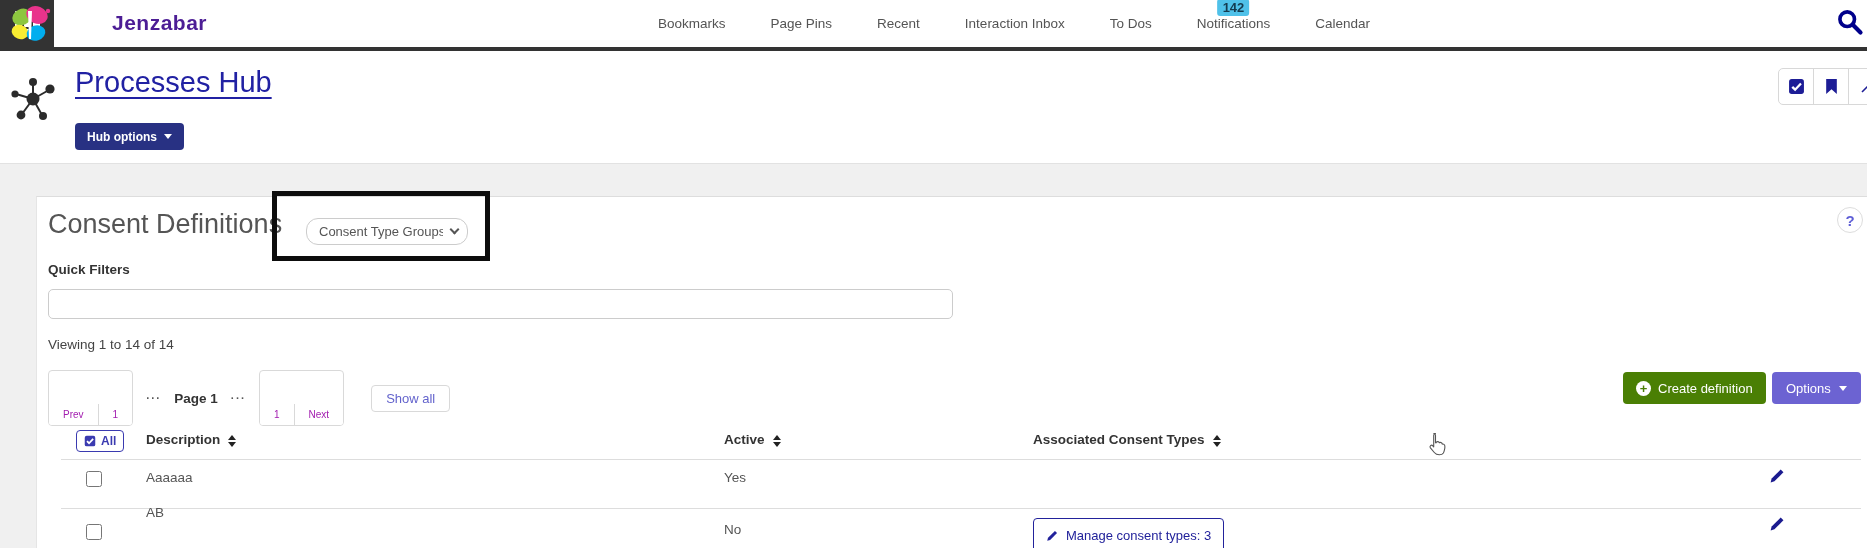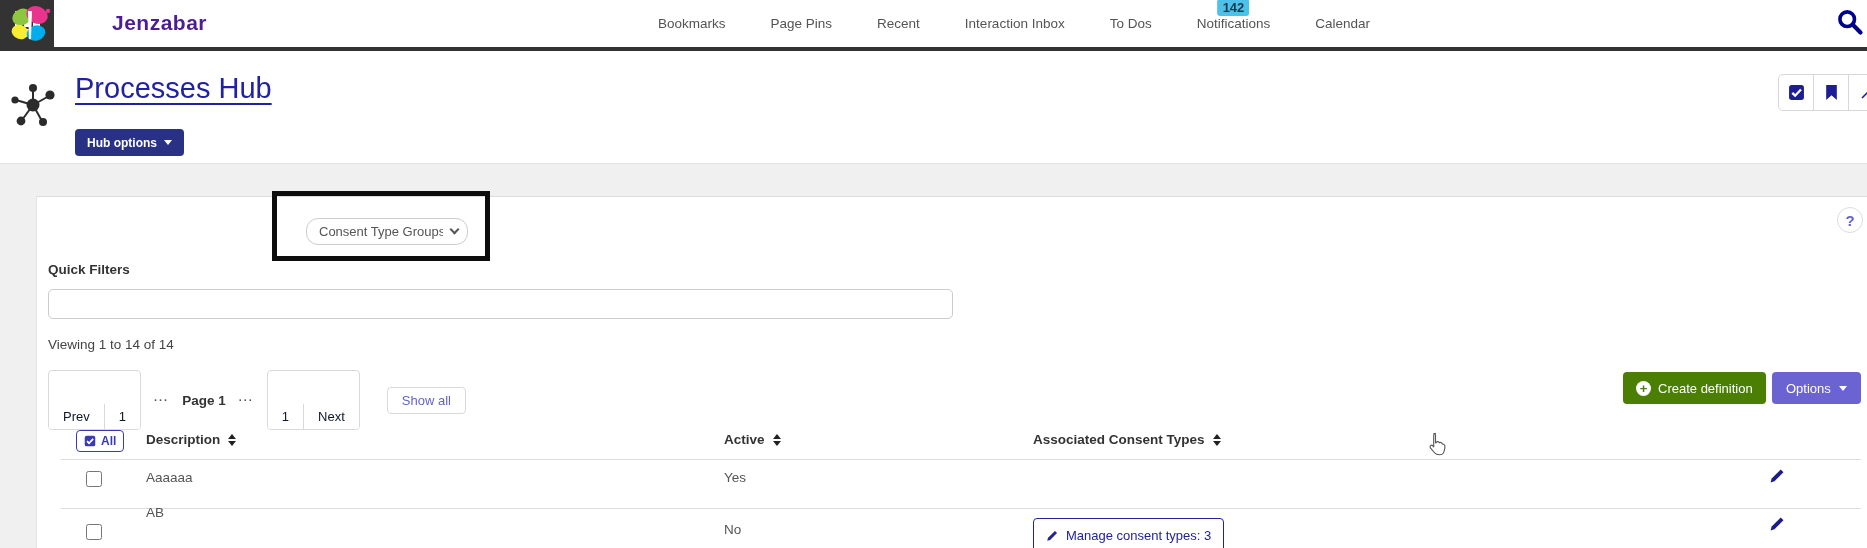--- a/index.html
+++ b/index.html
@@ -19,21 +19,21 @@
   .logo-text { position:absolute; top:11px; left:112px; font-size:21px; font-weight:bold;
     color:#4c1d95; letter-spacing:.5px; }
   .nav-items { position:absolute; top:0; left:658px; height:47px; display:flex; align-items:center; gap:45px; }
   .nav-item { position:relative; font-size:13.5px; color:#545454; white-space:nowrap; cursor:pointer; }
   .nav-badge { position:absolute; top:-17px; left:50%; transform:translateX(-50%);
     background:#4fc1e9; color:#143b50; font-size:13px; font-weight:bold;
     padding:1px 5px; border-radius:3px; }
   .search-btn { position:absolute; top:8px; left:1836px; width:28px; height:28px; cursor:pointer; }
 
   
-  .hub-section { position:absolute; top:60px; left:0; width:1867px; height:108px; background:#fff; }
+  .hub-section { position:absolute; top:54px; left:0; width:1867px; height:108px; background:#fff; }
   .hub-icon { position:absolute; top:20px; left:8px; }
   .hub-title { position:absolute; top:12px; left:75px; font-size:29px; font-weight:300;
     color:#2121a3; text-decoration:underline; text-decoration-thickness:2px; text-underline-offset:5px; cursor:pointer; }
   .hub-options { position:absolute; top:69px; left:75px; height:27px; background:#283183; color:#fff;
     border:none; border-radius:4px; font-size:12px; font-weight:bold; padding:0 12px;
     display:inline-flex; align-items:center; gap:7px; cursor:pointer; font-family:inherit;text-align:right; }
   .caret-down { width:0; height:0; border-left:4.5px solid transparent;
     border-right:4.5px solid transparent; border-top:5.5px solid #fff; }
   .page-actions { position:absolute; top:14px; left:1778px; height:37px; display:flex;
     border:1px solid #d8d8d8; border-radius:5px 0 0 5px; background:#fff; width:112px; }
@@ -62,21 +62,21 @@
     border-right:2px solid #555; border-bottom:2px solid #555; transform:rotate(45deg); pointer-events:none; }
 
   .qf-label { position:absolute; top:65px; left:11px; font-size:13.5px; font-weight:bold; color:#333; }
   .qf-input { position:absolute; top:92px; left:11px; width:905px; height:30px;
     border:1px solid #ccc; border-radius:5px; font-size:13px; padding:0 10px; font-family:inherit; }
 
   .viewing { position:absolute; top:140px; left:11px; font-size:13.5px; color:#444; }
 
   .pagination { position:absolute; top:173px; left:11px; display:flex; align-items:center; gap:13px; }
   .pgroup { display:inline-flex; border:1px solid #d9d9d9; border-radius:4px; overflow:hidden; background:#fff; }
-  .pbtn { padding:5px 14px; font-size:13px; color:#0f172a; border:none; background:#fff;
+  .pbtn { padding:5px 14px; font-size:10px; color:#a21caf; border:none; background:#fff;
     border-left:1px solid #d9d9d9; cursor:pointer; font-family:inherit;margin-top:33px; }
   .pgroup .pbtn:first-child { border-left:none; }
   .pdots { font-size:11px; font-weight:bold; color:#555; letter-spacing:2px; transform:translateY(-3px); }
   .pcurrent { font-size:13.5px; font-weight:bold; color:#333; }
   .showall { margin-left:14px; padding:5px 14px; font-size:13px; color:#6363cc;
     border:1px solid #d9d9d9; border-radius:4px; background:#fff; cursor:pointer; font-family:inherit; }
 
   .create-btn { position:absolute; top:175px; left:1586px; height:32px; background:#4a7f04; color:#fff;
     border:none; border-radius:4px; font-size:13px; padding:0 13px; display:inline-flex;
     align-items:center; gap:7px; cursor:pointer; font-family:inherit; }
@@ -84,21 +84,21 @@
     font-size:13px; font-weight:900; line-height:15px; text-align:center; }
   .options-btn { position:absolute; top:175px; left:1735px; height:32px; background:#6c63d2; color:#fff;
     border:none; border-radius:4px; font-size:13px; padding:0 14px; display:inline-flex;
     align-items:center; gap:8px; cursor:pointer; font-family:inherit; }
 
   
   .all-btn { position:absolute; top:233px; left:39px; height:22px; display:inline-flex; align-items:center;
     gap:5px; border:1px solid #3a3ab0; border-radius:4px; background:#fff; color:#3a3ab0;
     font-size:12px; font-weight:bold; padding:0 7px; cursor:pointer; font-family:inherit; }
   .th { position:absolute; top:235px; font-size:13.5px; font-weight:bold; color:#333;
-    display:inline-flex; align-items:center; gap:8px; cursor:pointer; }
+    display:inline-flex; align-items:flex-end; gap:8px; cursor:pointer; }
   .sort-icon { display:inline-flex; flex-direction:column; gap:2px; }
   .sort-icon .up { width:0; height:0; border-left:4px solid transparent; border-right:4px solid transparent;
     border-bottom:5px solid #222; }
   .sort-icon .down { width:0; height:0; border-left:4px solid transparent; border-right:4px solid transparent;
     border-top:5px solid #222; }
   .hline { position:absolute; left:24px; width:1800px; height:1px; background:#ddd; }
   .row-check { position:absolute; left:49px; width:16px; height:16px; cursor:pointer; }
   .cell { position:absolute; font-size:13.5px; color:#555; }
   .manage-btn { position:absolute; left:996px; height:34px; border:1px solid #22229b; border-radius:4px;
     background:#fff; color:#22229b; font-size:13px; padding:0 12px; display:inline-flex;
@@ -196,20 +196,21 @@
         <line x1="3" y1="13" x2="13" y2="3" stroke="#1d1d96" stroke-width="1.6"></line>
         <path d="M8 3 h5 v5" fill="none" stroke="#1d1d96" stroke-width="1.6"></path>
       </svg>
     </div>
   </div>
 </div>
 
 <div class="page-bg"></div>
 
 <div class="card">
+  <div class="content-heading">Consent Definitions</div>
   <div class="help-circle">
     <span>?</span>
   </div>
 
   <div class="annotation-rect"></div>
   <div class="type-select-wrap">
     <select class="type-select">
       <option>Consent Type Groups</option>
     </select>
     <span class="select-chevron"></span>

